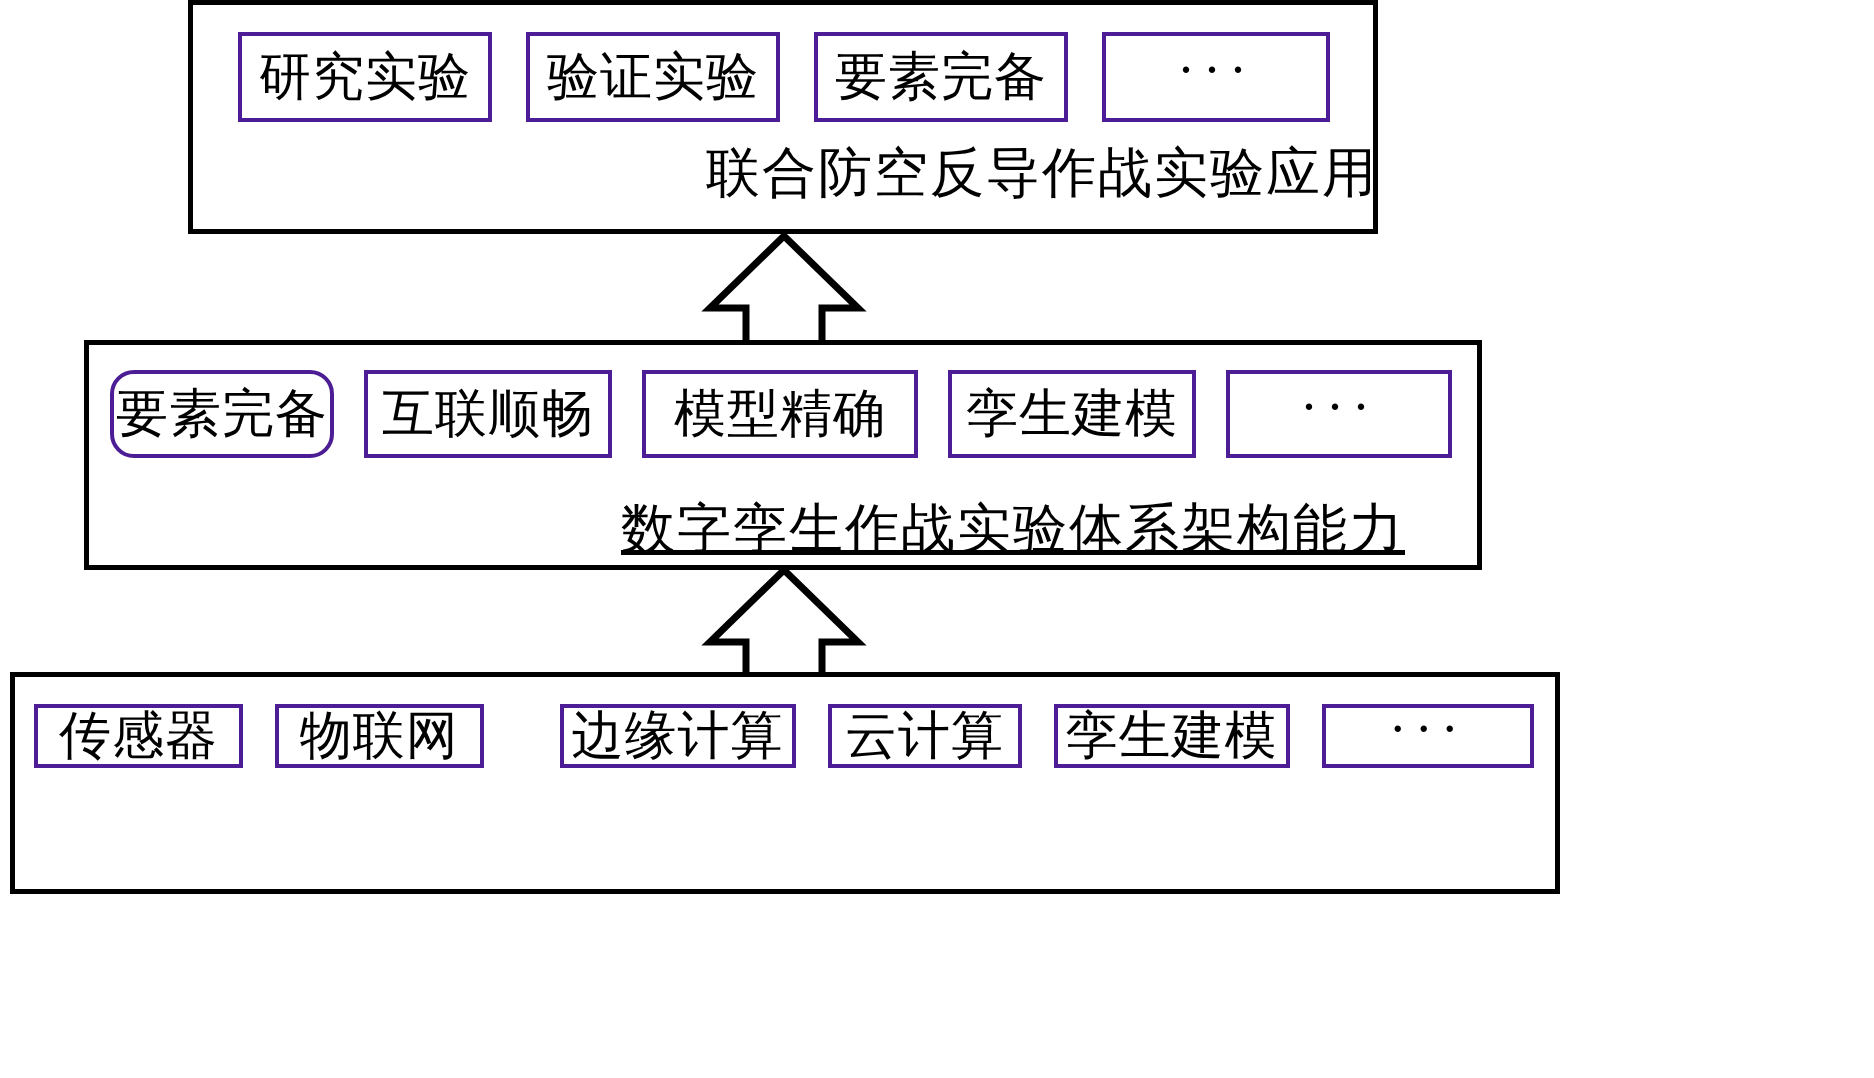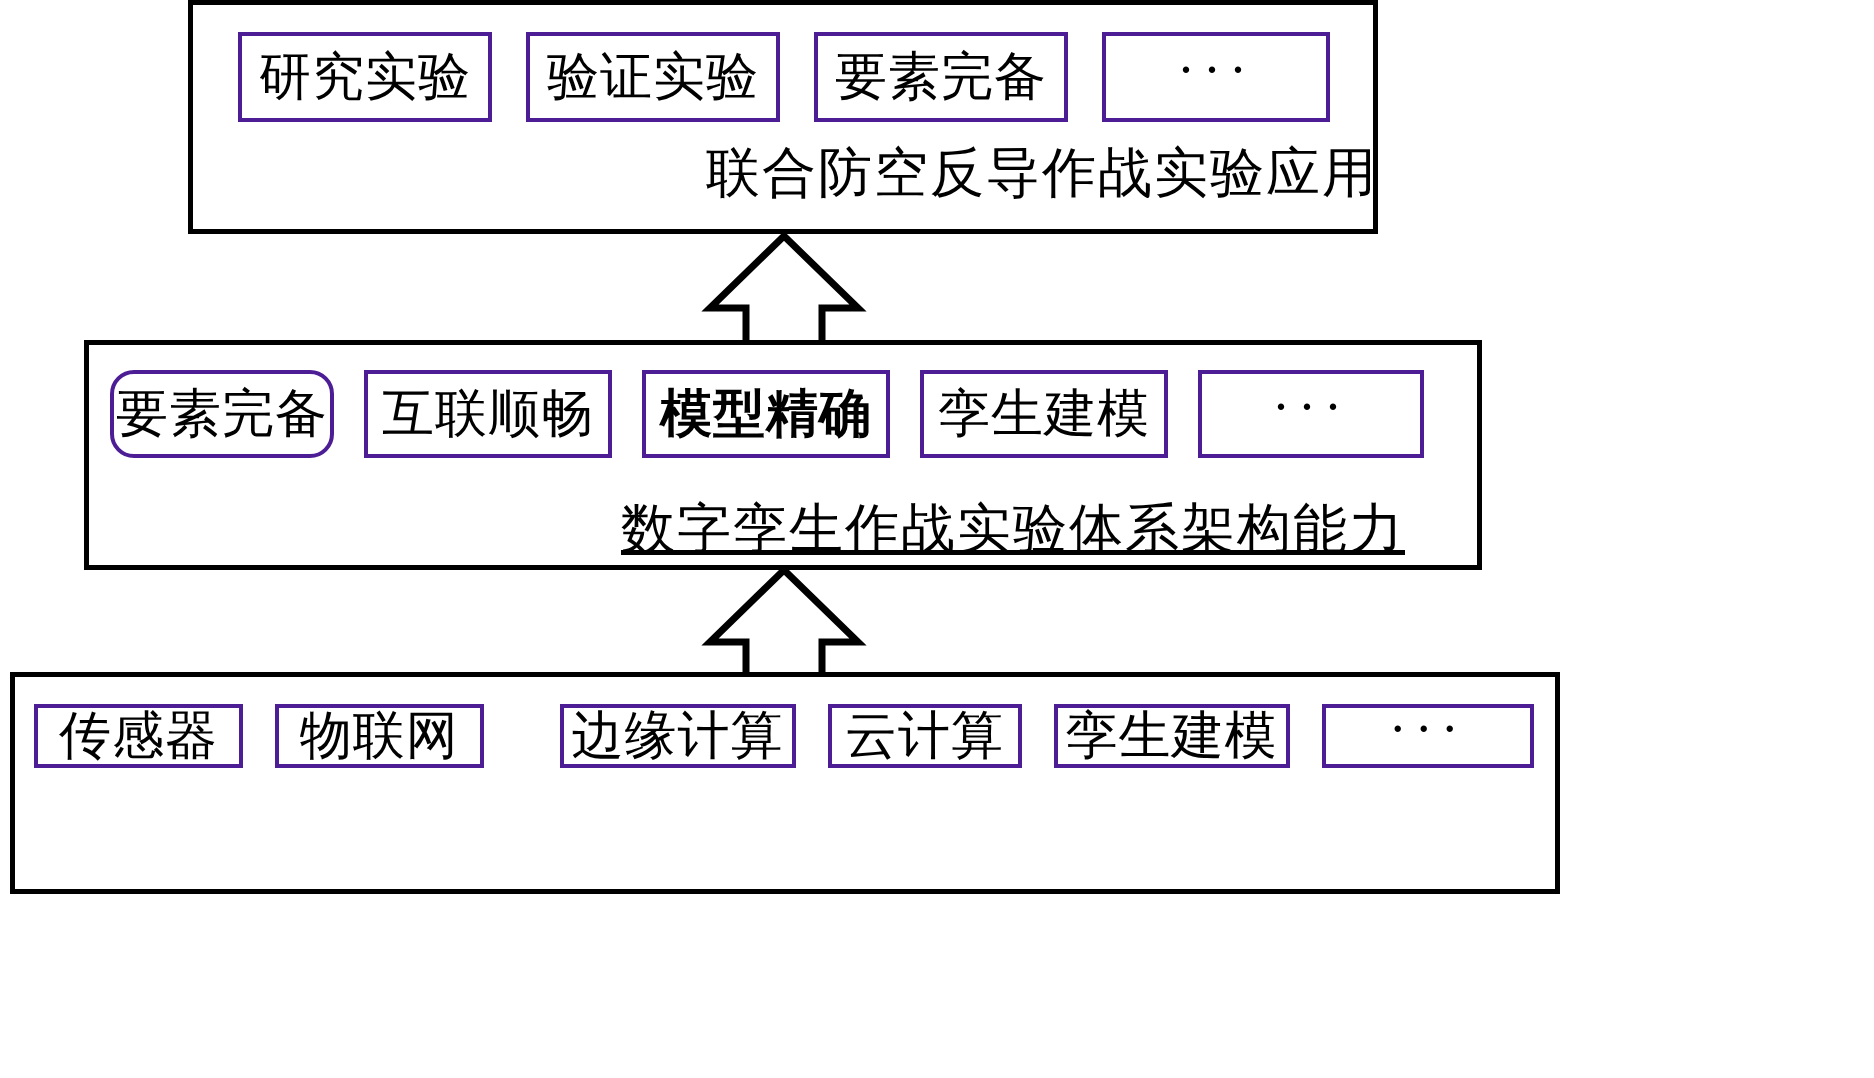--- a/index.html
+++ b/index.html
@@ -101,21 +101,21 @@
       <polygon points="84,4 158,76 122,76 122,112 46,112 46,76 10,76" fill="#ffffff" stroke="#000000" stroke-width="7" stroke-linejoin="miter"></polygon>
     </svg>
   </div>
 
   <div class="layer-box" style="left:84px; top:340px; width:1398px; height:230px;">
   </div>
 
   <div class="chip-row" style="left:110px; top:370px; width:1348px; height:88px; gap:30px;">
     <div class="chip" style="width:224px;border-radius:24px;">要素完备</div>
     <div class="chip" style="width:248px;">互联顺畅</div>
-    <div class="chip" style="width:248px;font-weight:bold;">模型精确</div>
+    <div class="chip" style="width:276px;">模型精确</div>
     <div class="chip" style="width:248px;">孪生建模</div>
     <div class="chip ellipsis" style="width:226px;">···</div>
   </div>
 
   <div class="layer-caption" style="left:84px; top:502px; width:1321px;text-decoration:underline;">数字孪生作战实验体系架构能力</div>
 
   <div class="up-arrow" style="left:700px; top:566px; width:168px; height:112px;">
     <svg width="168" height="112" viewBox="0 0 168 112" aria-hidden="true">
       <polygon points="84,4 158,76 122,76 122,112 46,112 46,76 10,76" fill="#ffffff" stroke="#000000" stroke-width="7" stroke-linejoin="miter"></polygon>
     </svg>

